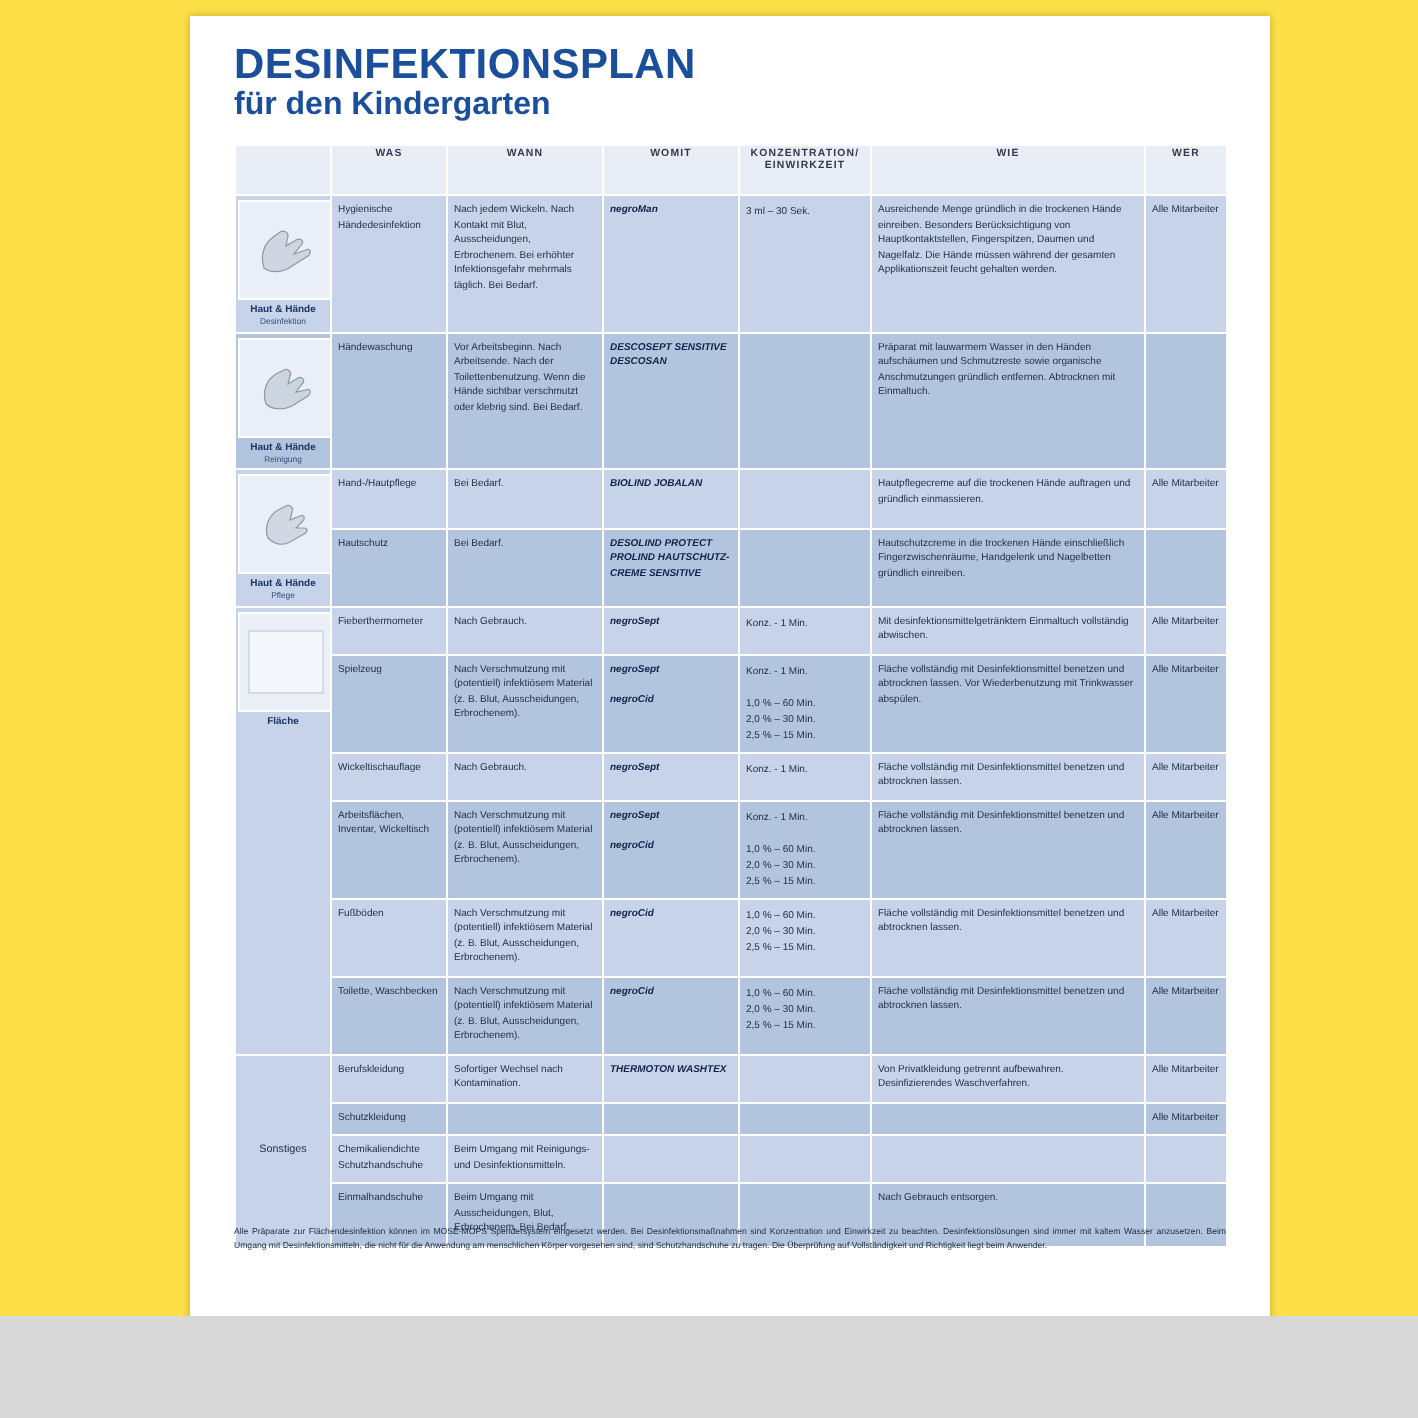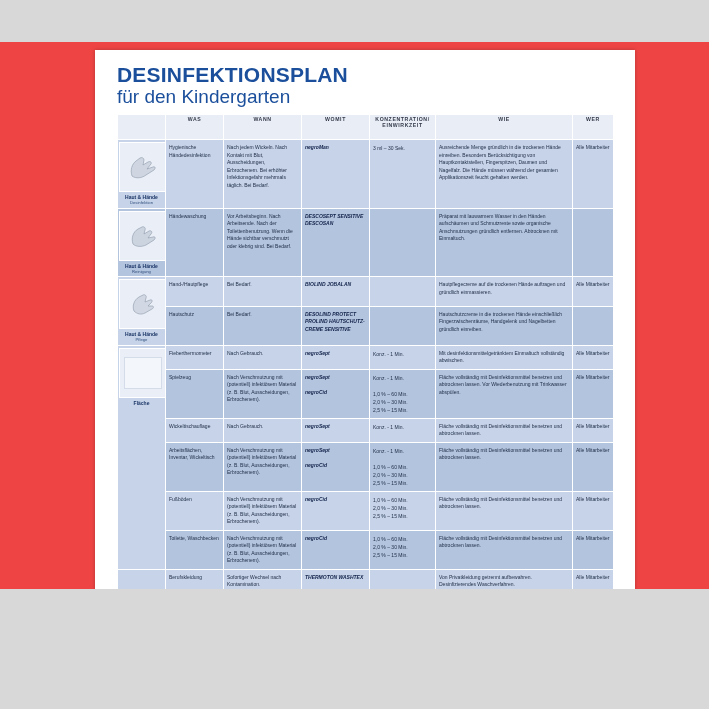--- a/index.html
+++ b/index.html
@@ -1,21 +1,21 @@
 <!DOCTYPE html>
 <html><head>
 <meta charset="utf-8">
 <style>
   html,body{margin:0;padding:0;background:#d8d8d8;}
   body{width:709px;height:709px;font-family:"Liberation Sans",sans-serif;}
-  .page{position:relative;width:709px;height:547px;background:#ef4444;overflow:hidden;margin-top:42px;}
+  .page{position:relative;width:709px;height:658px;background:#fde047;overflow:hidden;}
   .sheet{position:absolute;left:95px;top:8px;width:540px;height:693px;background:#ffffff;box-shadow:0 0 4px rgba(0,0,0,.25);}
   .head{position:relative;height:60px;}
   .title1{position:absolute;left:22px;top:13px;font-size:21px;font-weight:bold;color:#1b4f9c;letter-spacing:.2px;}
-  .title2{position:absolute;left:22px;top:36px;font-size:19px;font-weight:normal;color:#1b4f9c;}
+  .title2{position:absolute;left:22px;top:36px;font-size:16px;font-weight:bold;color:#1b4f9c;}
   .logo{position:absolute;right:18px;top:16px;width:95px;height:30px;background:#2e6fb7;border-radius:3px;display:flex;align-items:center;justify-content:center;}
   .logo .lg-txt{color:#ffffff;font-size:12px;font-weight:bold;letter-spacing:.2px;}
   .logo .lg-dot{display:inline-block;width:9px;height:9px;border-radius:50%;background:#ffffff;margin-right:2px;}
   table.plan{position:absolute;left:22px;top:64px;width:496px;border-collapse:collapse;table-layout:fixed;}
   table.plan td,table.plan th{border:1px solid #ffffff;vertical-align:top;}
   thead th{background:#e9eef6;color:#33394a;font-size:5.2px;font-weight:bold;letter-spacing:.6px;text-align:center;height:22px;vertical-align:middle;border:1px solid #ffffff;}
   td.c-img{background:#c6d3e8;text-align:center;padding:2px 1px;}
   td.c-was{background:#c6d3e8;font-size:5px;color:#22304a;padding:4px 3px;line-height:1.5;}
   td.c-wann{background:#c6d3e8;font-size:5px;color:#22304a;padding:4px 3px;line-height:1.5;}
   td.c-womit{background:#c6d3e8;font-size:5px;color:#11224a;padding:4px 3px;line-height:1.5;font-weight:bold;font-style:italic;}

